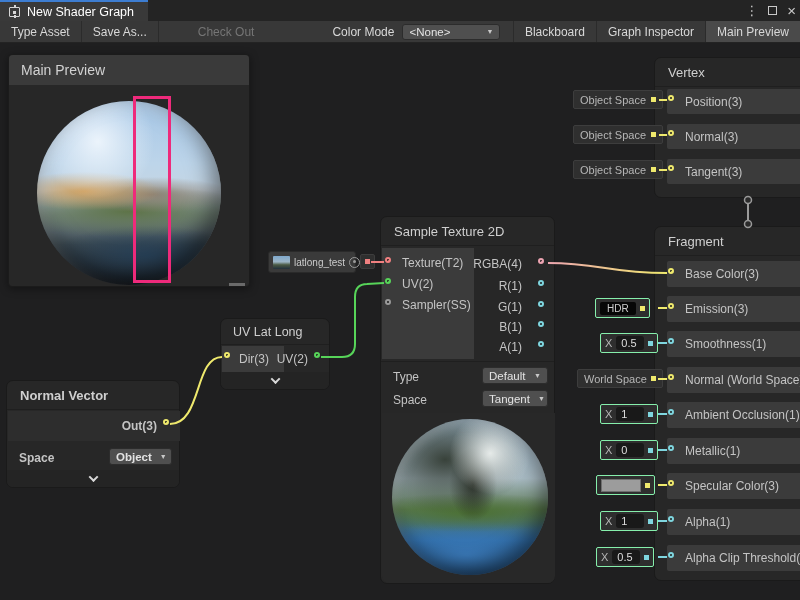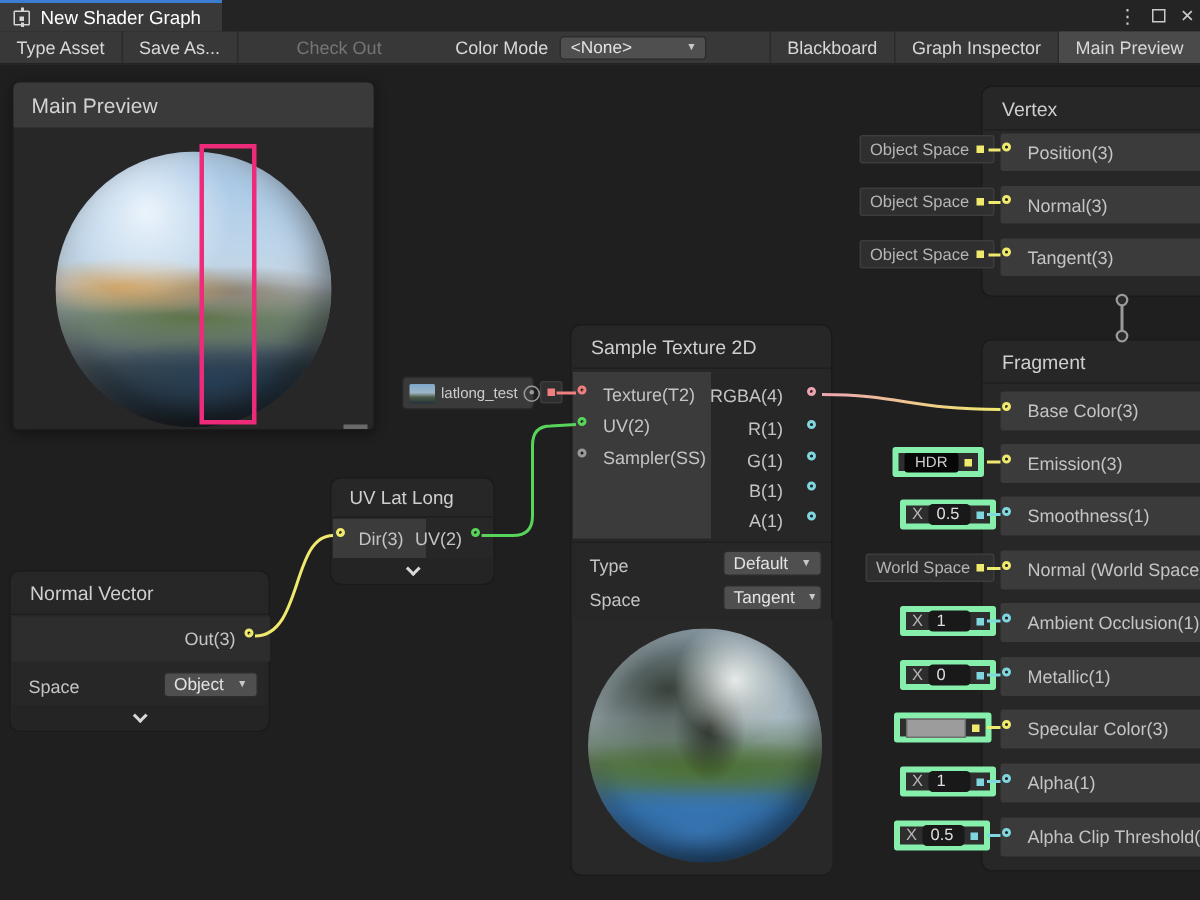--- a/index.html
+++ b/index.html
@@ -23,21 +23,21 @@
   .closex { color:#c9c9c9; font-size:15px; line-height:1; cursor:pointer; }
 
   
   .toolbar { position:absolute; left:0; top:21px; width:800px; height:22px; background:#383838;
              border-bottom:1px solid #232323; display:flex; align-items:stretch; font-size:12px; color:#d8d8d8; }
   .tbtn { display:flex; align-items:center; padding:0 11px; border-right:1px solid #2b2b2b; white-space:nowrap; cursor:pointer; }
   .tbtn.noborder { border-right:none; }
   .tbtn.disabled { color:#757575; cursor:default; }
   .tbtn.active { background:#4a4a4a; }
   .tb-gap { width:28px; }
-  .tb-label { display:flex; align-items:center; padding:0 8px; white-space:nowrap; }
+  .tb-label { display:flex; align-items:center; padding:0 8px; white-space:nowrap;margin-left:29px; }
   .tb-right { margin-left:auto; display:flex; align-items:stretch; }
   .dropdown { display:flex; align-items:center; justify-content:space-between; background:#4f4f4f;
               border:1px solid #2c2c2c; border-radius:3px; color:#e3e3e3; font-size:11.5px;
               padding:0 6px; cursor:pointer; }
   .dropdown .arr { font-size:7px; color:#c8c8c8; margin-left:8px; }
   .cm-drop { width:98px; height:16px; align-self:center; margin-right:10px; }
 
   
   .node { position:absolute; background:#272727; border:1px solid #1a1a1a; border-radius:7px; }
   .node-title { height:29px; display:flex; align-items:center; padding:0 13px; color:#cfcfcf; font-size:13px;
@@ -45,21 +45,21 @@
   .slot-row { position:absolute; background:#3b3b3b; border-radius:2px; display:flex; align-items:center; }
   .slot-label { font-size:12px; color:#c4c4c4; white-space:nowrap; }
 
   .port { position:absolute; width:6px; height:6px; border-radius:50%; border:2px solid var(--c); background:#1c1c1c; cursor:pointer; }
   .port.filled::after { content:""; position:absolute; inset:0.5px; border-radius:50%; background:var(--c); }
 
   .pill { position:absolute; background:#2f2f2f; border:1px solid #3d3d3d; border-radius:2px;
           display:flex; align-items:center; font-size:11px; color:#b6b6b6; padding:0 6px; }
   .sqdot { width:5px; height:5px; flex:0 0 auto; }
 
-  .floatctl { position:absolute; background:#2e2e2e; border:4px solid #86efac; border-radius:2px;
+  .floatctl { position:absolute; background:#2e2e2e; border:1px solid #86efac; border-radius:2px;
               display:flex; align-items:center; gap:4px; padding:0 4px; }
   .floatctl .xl { font-size:11px; color:#b6b6b6; }
   .floatctl .field { background:#191919; border-radius:3px; color:#dedede; font-size:11px;
                      min-width:28px; height:14px; display:flex; align-items:center; padding:0 5px; cursor:text; }
   .hdrbox { background:#070707; border-radius:2px; color:#cfcfcf; font-size:10px; padding:1px 7px; }
   .swatch { width:40px; height:13px; background:#9c9c9c; border:1px solid #6e6e6e; cursor:pointer; }
 
   .chevronbar { position:absolute; left:0; right:0; bottom:0; height:17px; background:#242424;
                 border-radius:0 0 7px 7px; display:flex; align-items:center; justify-content:center; cursor:pointer; }
   .chev { width:7px; height:7px; border-right:2px solid #d8d8d8; border-bottom:2px solid #d8d8d8;
@@ -325,21 +325,21 @@
     <div style="position:absolute; left:1px; top:27px; width:62px; height:28px; background:#3b3b3b;"></div>
     <span class="slot-label" style="position:absolute; left:18px; top:33px;">Dir(3)</span>
     <span class="slot-label" style="position:absolute; right:21px; top:33px;">UV(2)</span>
     <div class="chevronbar">
         <span class="chev"></span>
       </div>
   </div>
   <div class="port filled" style="--c:#efe96d; left:224px; top:352px;"></div>
   <div class="port filled" style="--c:#57d459; left:314px; top:352px;"></div>
 
-  <div class="node" style="left:6px; top:380px; width:174px; height:108px;">
+  <div class="node" style="left:6px; top:380px; width:174px; height:108px;font-weight:bold;">
     <div class="node-title">
       <span>Normal Vector</span>
     </div>
     <div style="position:absolute; left:1px; top:30px; width:172px; height:30px; background:#2d2d2d;"></div>
     <span class="slot-label" style="position:absolute; right:22px; top:38px;">Out(3)</span>
     <span class="seclabel" style="position:absolute; left:12px; top:70px;">Space</span>
     <div class="dropdown" style="position:absolute; left:102px; top:67px; width:63px; height:17px;">
       <span>Object</span>
       <span class="arr">▼</span>
     </div>

